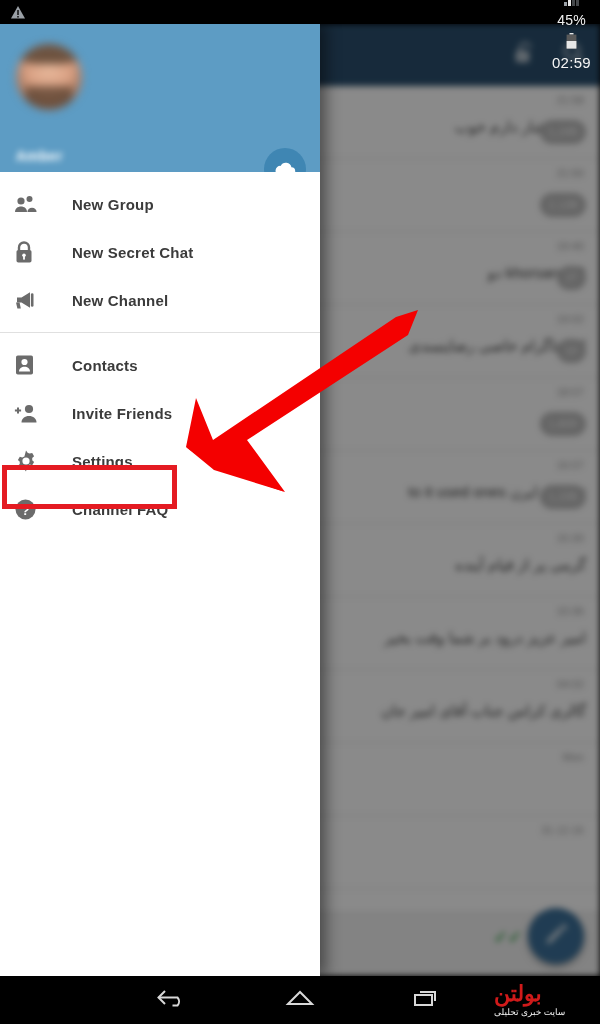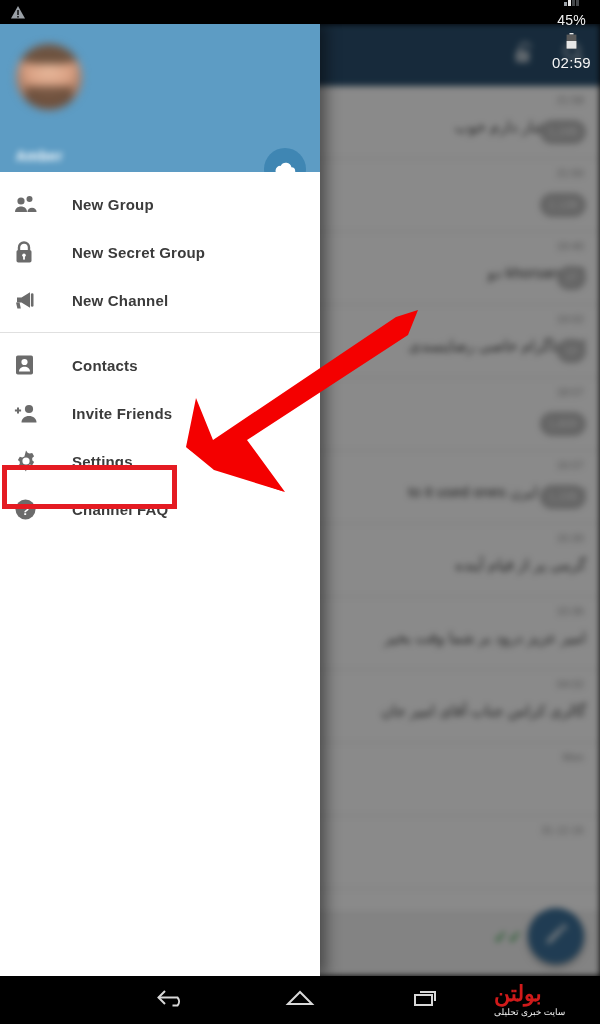--- a/index.html
+++ b/index.html
@@ -284,21 +284,21 @@
 
       <div class="menu-item">
         <span class="mi-icon">
           <svg width="20" height="23" viewBox="0 0 20 23">
             <path d="M5 9V6.5a5 5 0 0 1 10 0V9" fill="none" stroke="#6b6b6b" stroke-width="2.4"></path>
             <rect x="2.5" y="9" width="15" height="12.5" rx="1.8" fill="#6b6b6b"></rect>
             <circle cx="10" cy="14.2" r="1.8" fill="#ffffff"></circle>
             <rect x="9.1" y="14.6" width="1.8" height="4" fill="#ffffff"></rect>
           </svg>
         </span>
-        <span class="mi-label">New Secret Group</span>
+        <span class="mi-label">New Secret Chat</span>
       </div>
 
       <div class="menu-item">
         <span class="mi-icon">
           <svg width="24" height="20" viewBox="0 0 24 20">
             <path d="M3 7.5h4.5L16 2.2v15.6L7.5 12.5H3z" fill="#6b6b6b"></path>
             <path d="M18.2 4.6v10.8" stroke="#6b6b6b" stroke-width="2.6" stroke-linecap="round"></path>
             <path d="M2 12.5h3.6l1.2 6H3.4z" fill="#6b6b6b"></path>
           </svg>
         </span>

